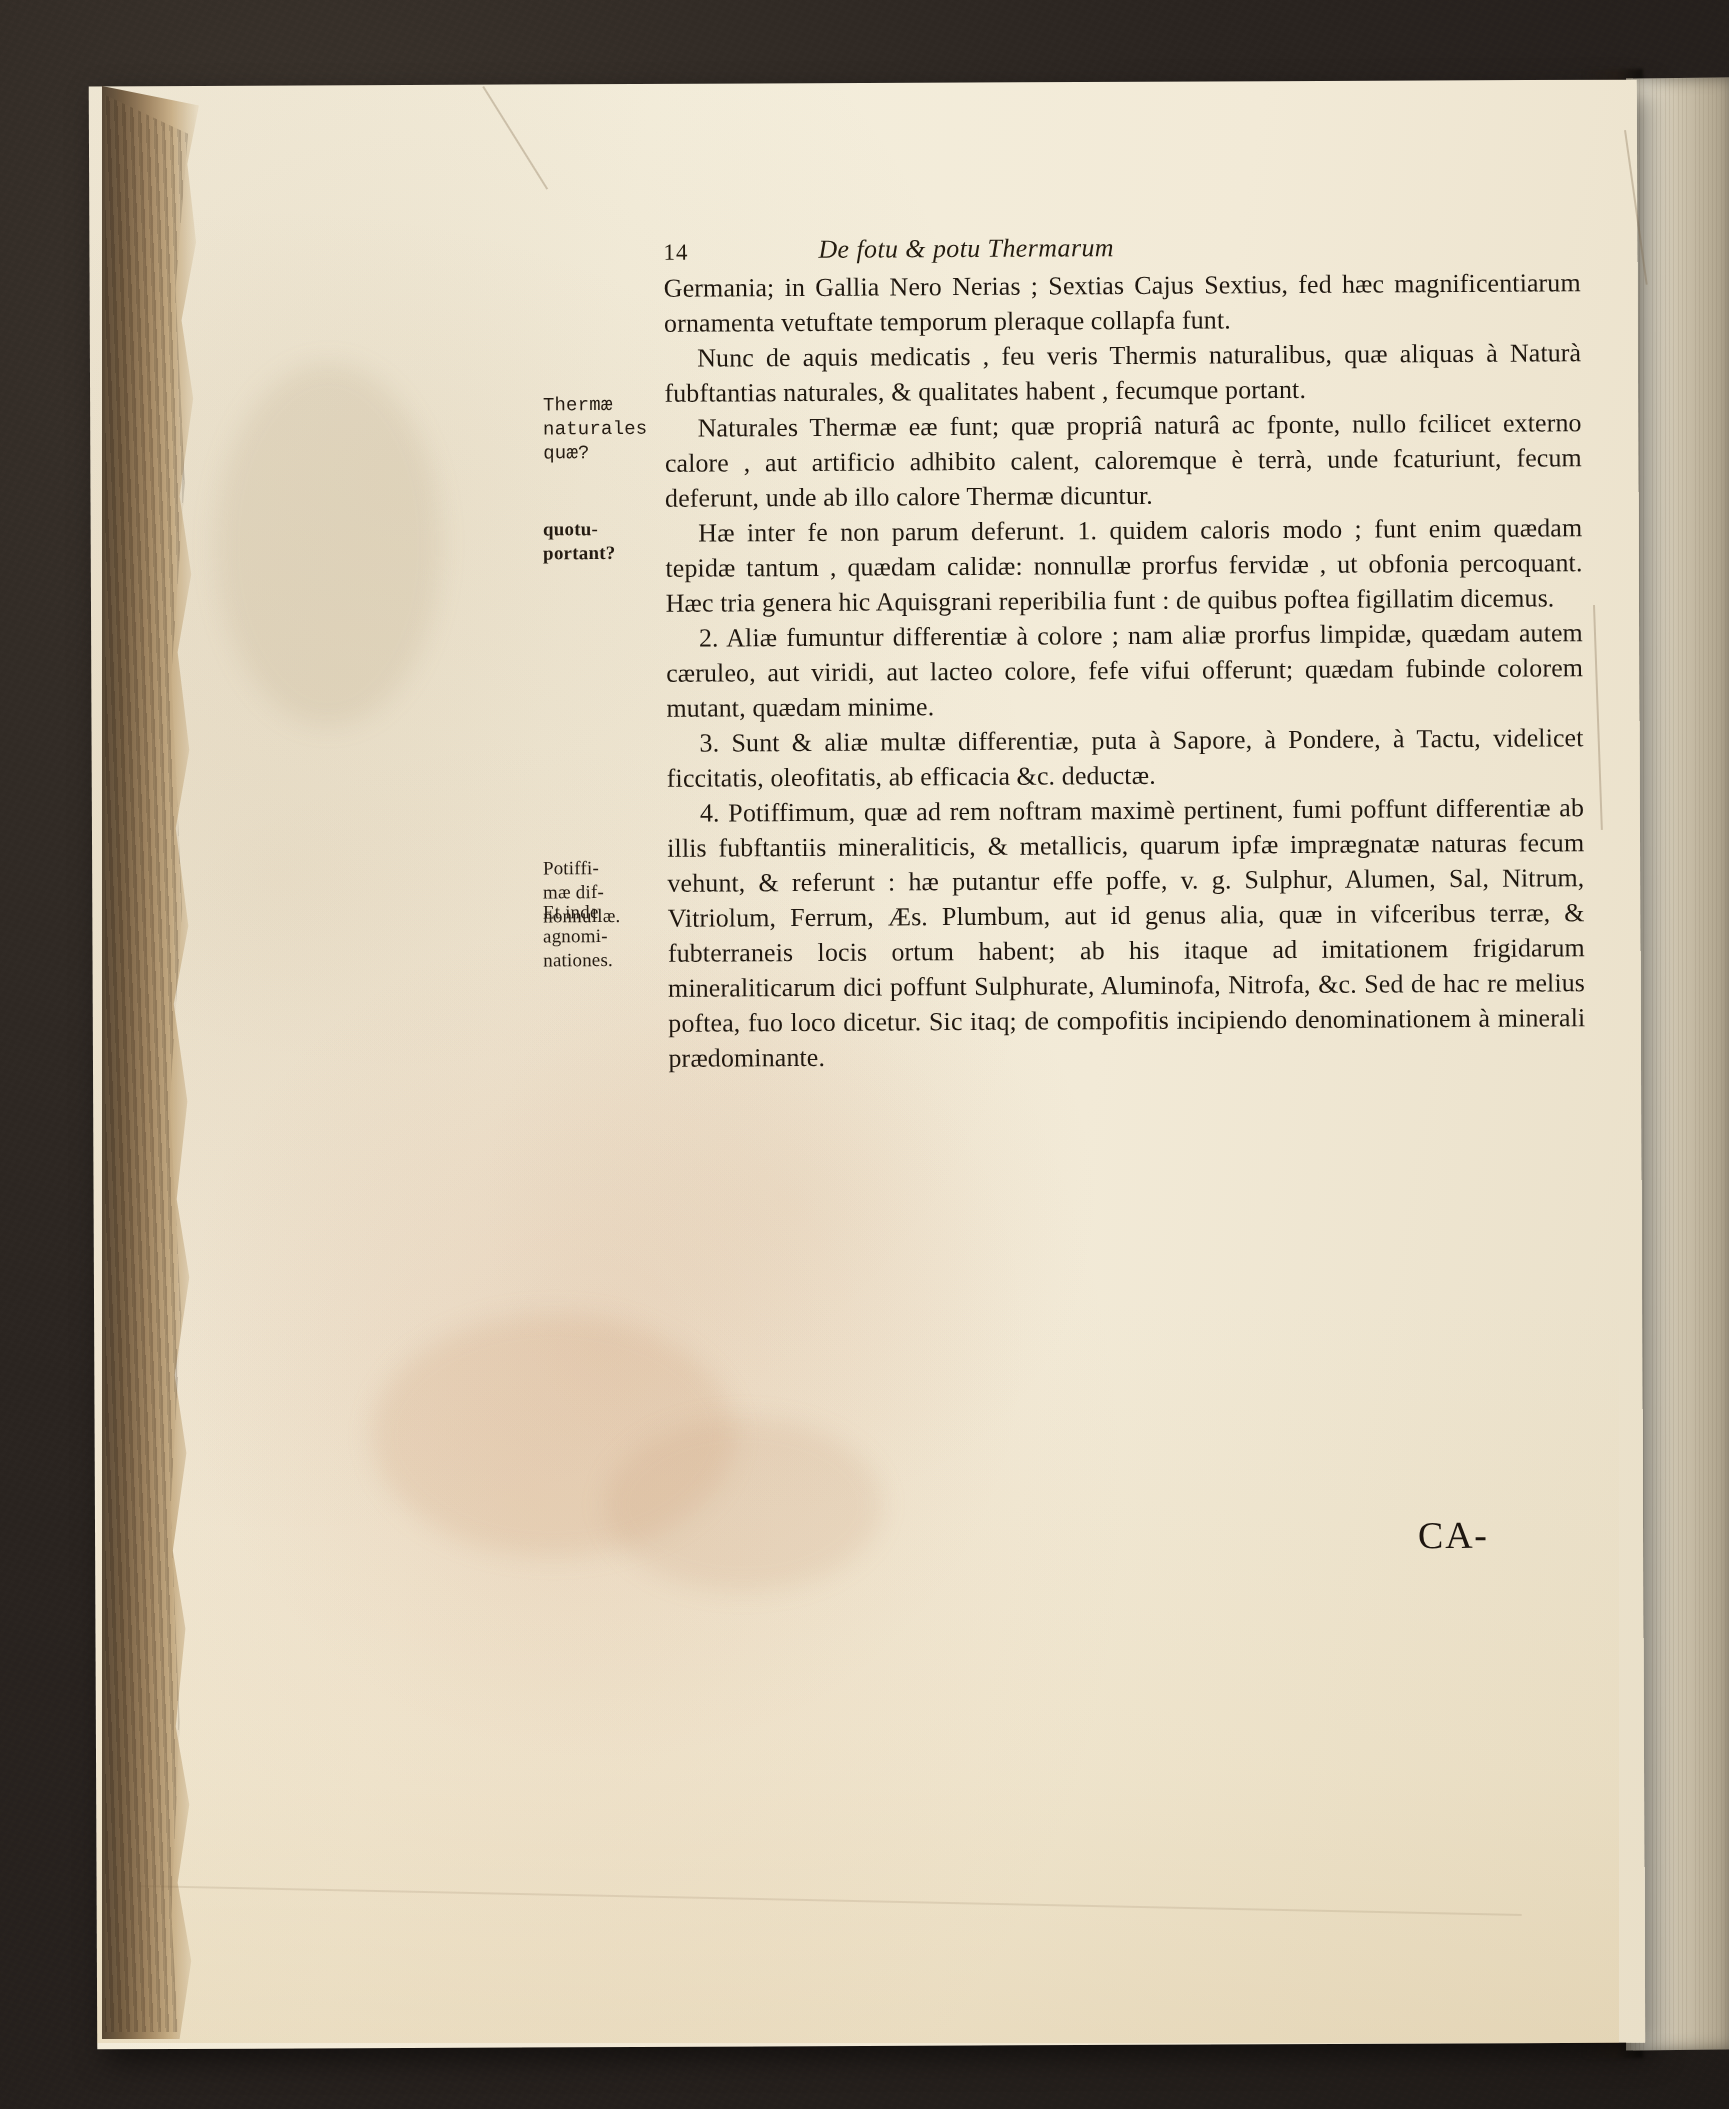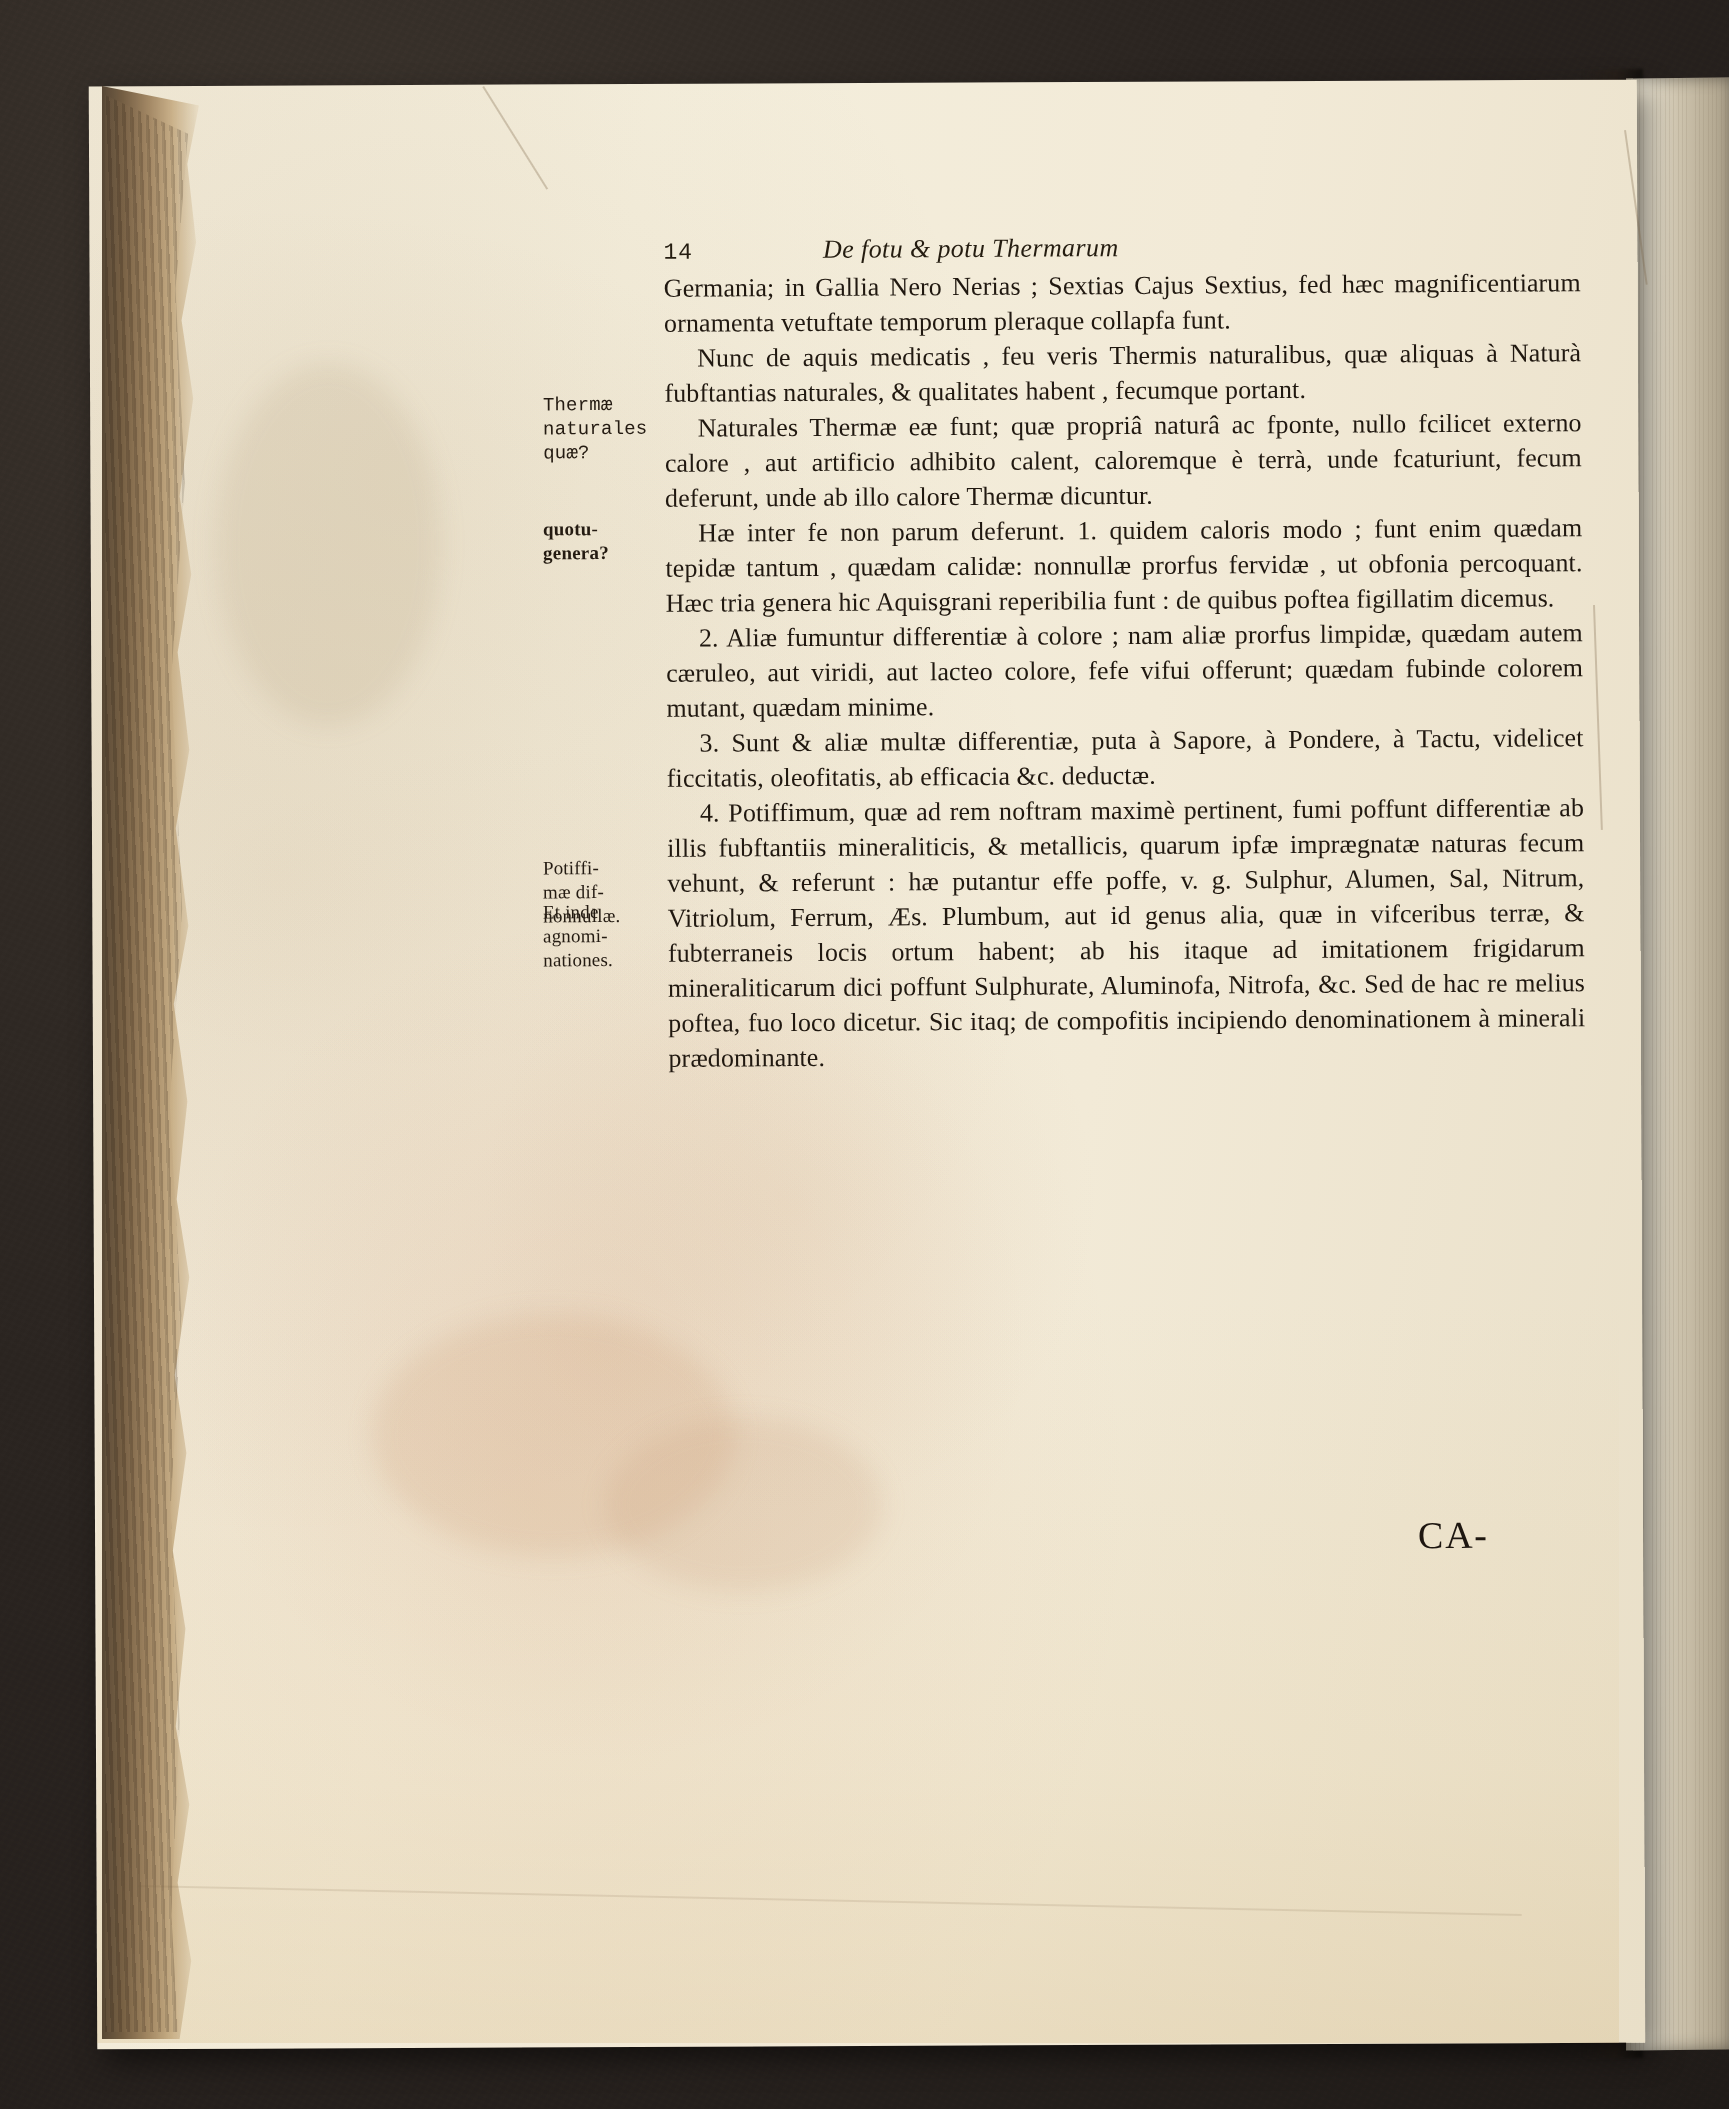--- a/index.html
+++ b/index.html
@@ -164,21 +164,20 @@
   .headline {
     display: flex;
     align-items: flex-end;
     gap: 130px;
     margin-bottom: 5.2px;
   }
   .folio {
     font-size: 23px;
     letter-spacing: 0.9px;
     color: #241c10;
-    font-family: Liberation Mono, monospace;
   }
   .runhead {
     font-style: italic;
     font-size: 26px;
     letter-spacing: 0.4px;
     color: #241c10;
     white-space: nowrap;
   }
   p.body {
     margin: 0;
@@ -252,21 +251,21 @@
   <div class="showthrough" style="left:692px; top:1470px; width:536px;"> </div>
 
   <div class="marginal" style="left:543px; top:393px;font-family:Liberation Mono, monospace;">
     <div>Thermæ</div>
     <div>naturales</div>
     <div>quæ?</div>
   </div>
 
   <div class="marginal" style="left:543px; top:517px;font-weight:bold;">
     <div>quotu-</div>
-    <div>genera?</div>
+    <div>portant?</div>
   </div>
 
   <div class="marginal" style="left:543px; top:839px;margin-top:17px;">
     <div>Potiffi-</div>
     <div>mæ dif-</div>
     <div>nonnullæ.</div>
   </div>
 
   <div class="marginal" style="left:543px; top:900px;">
     <div>Et inde</div>

